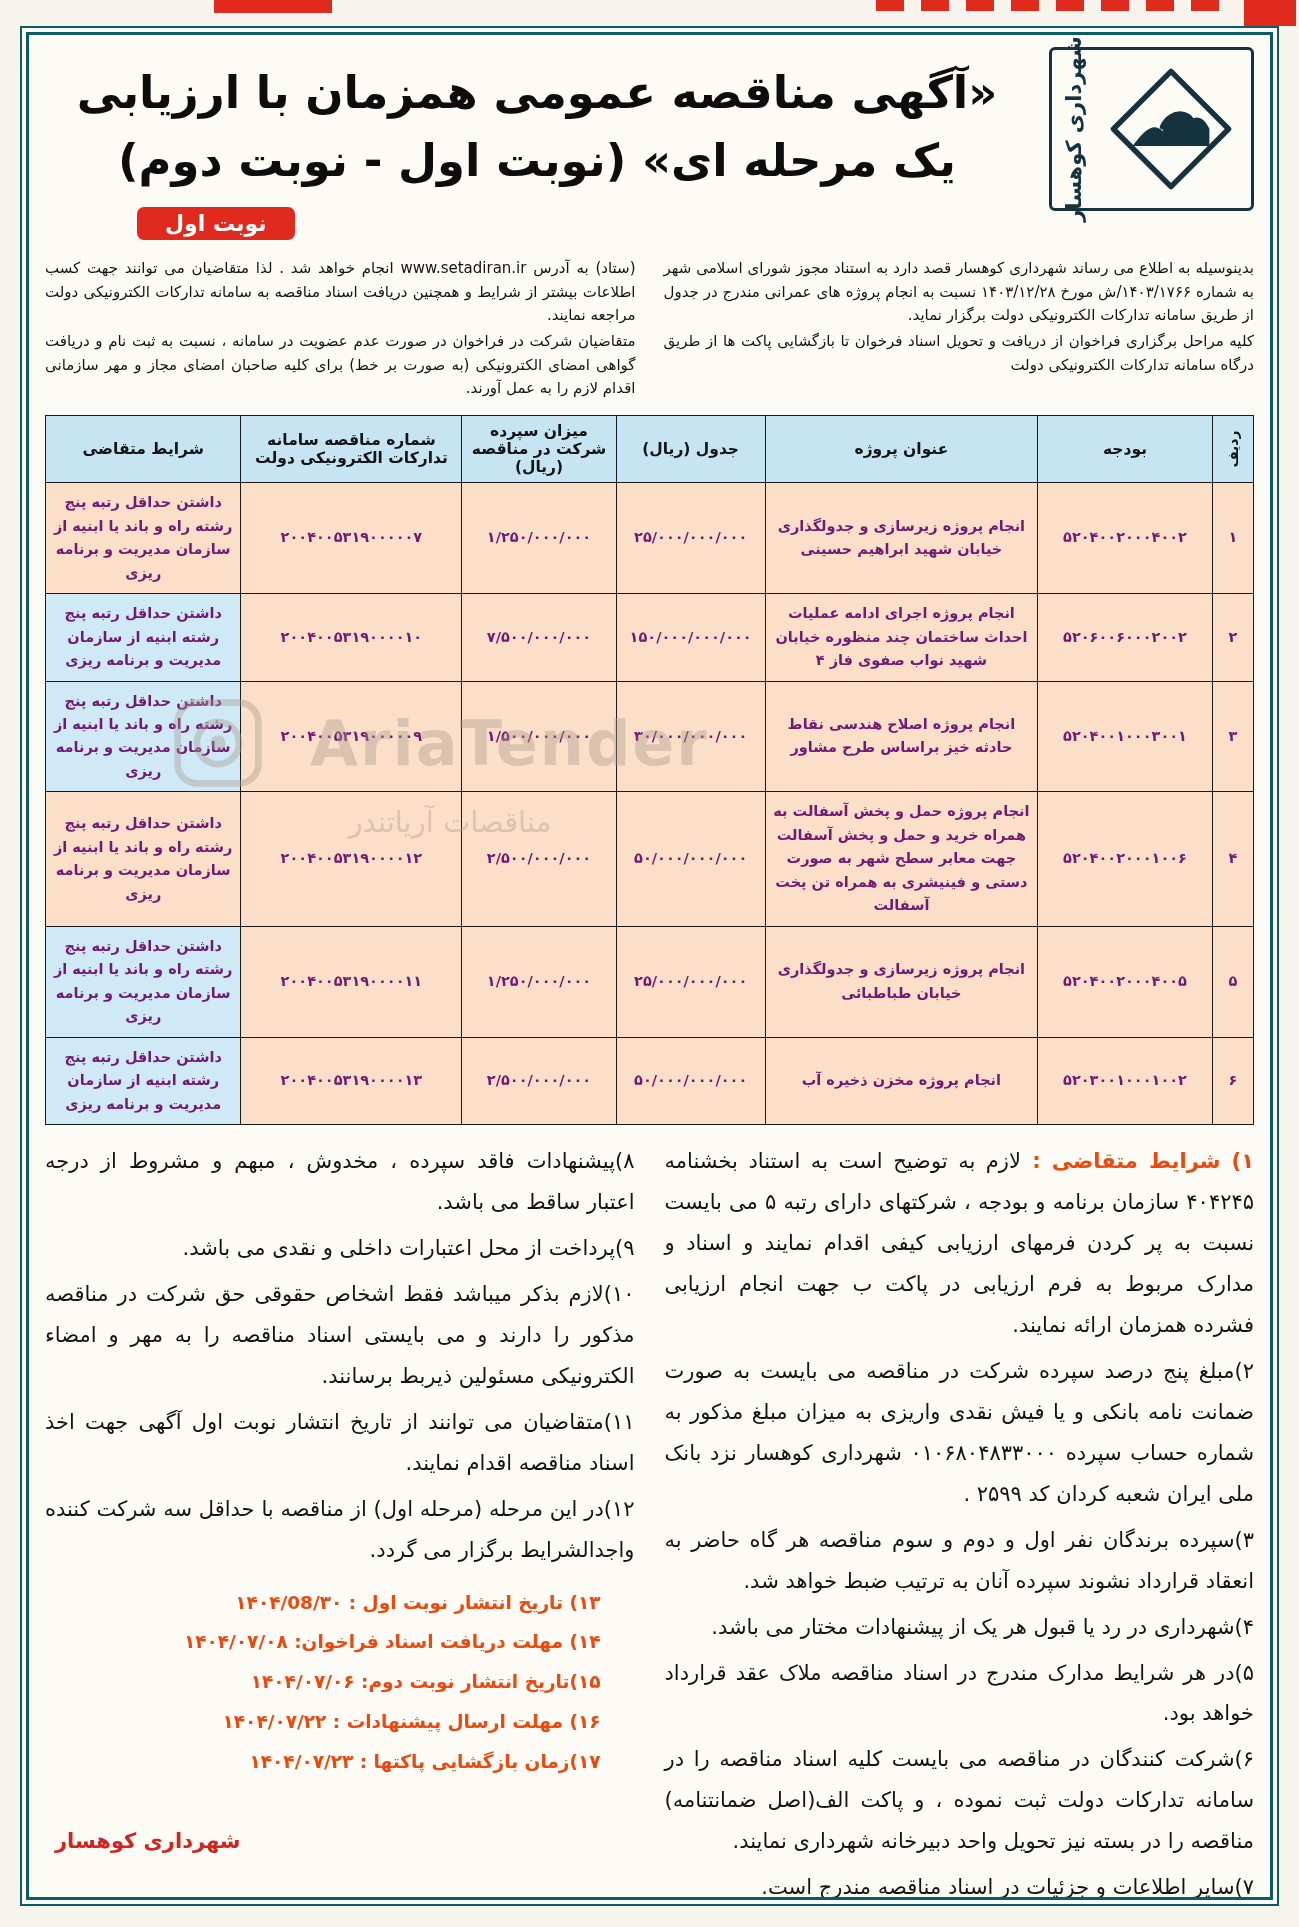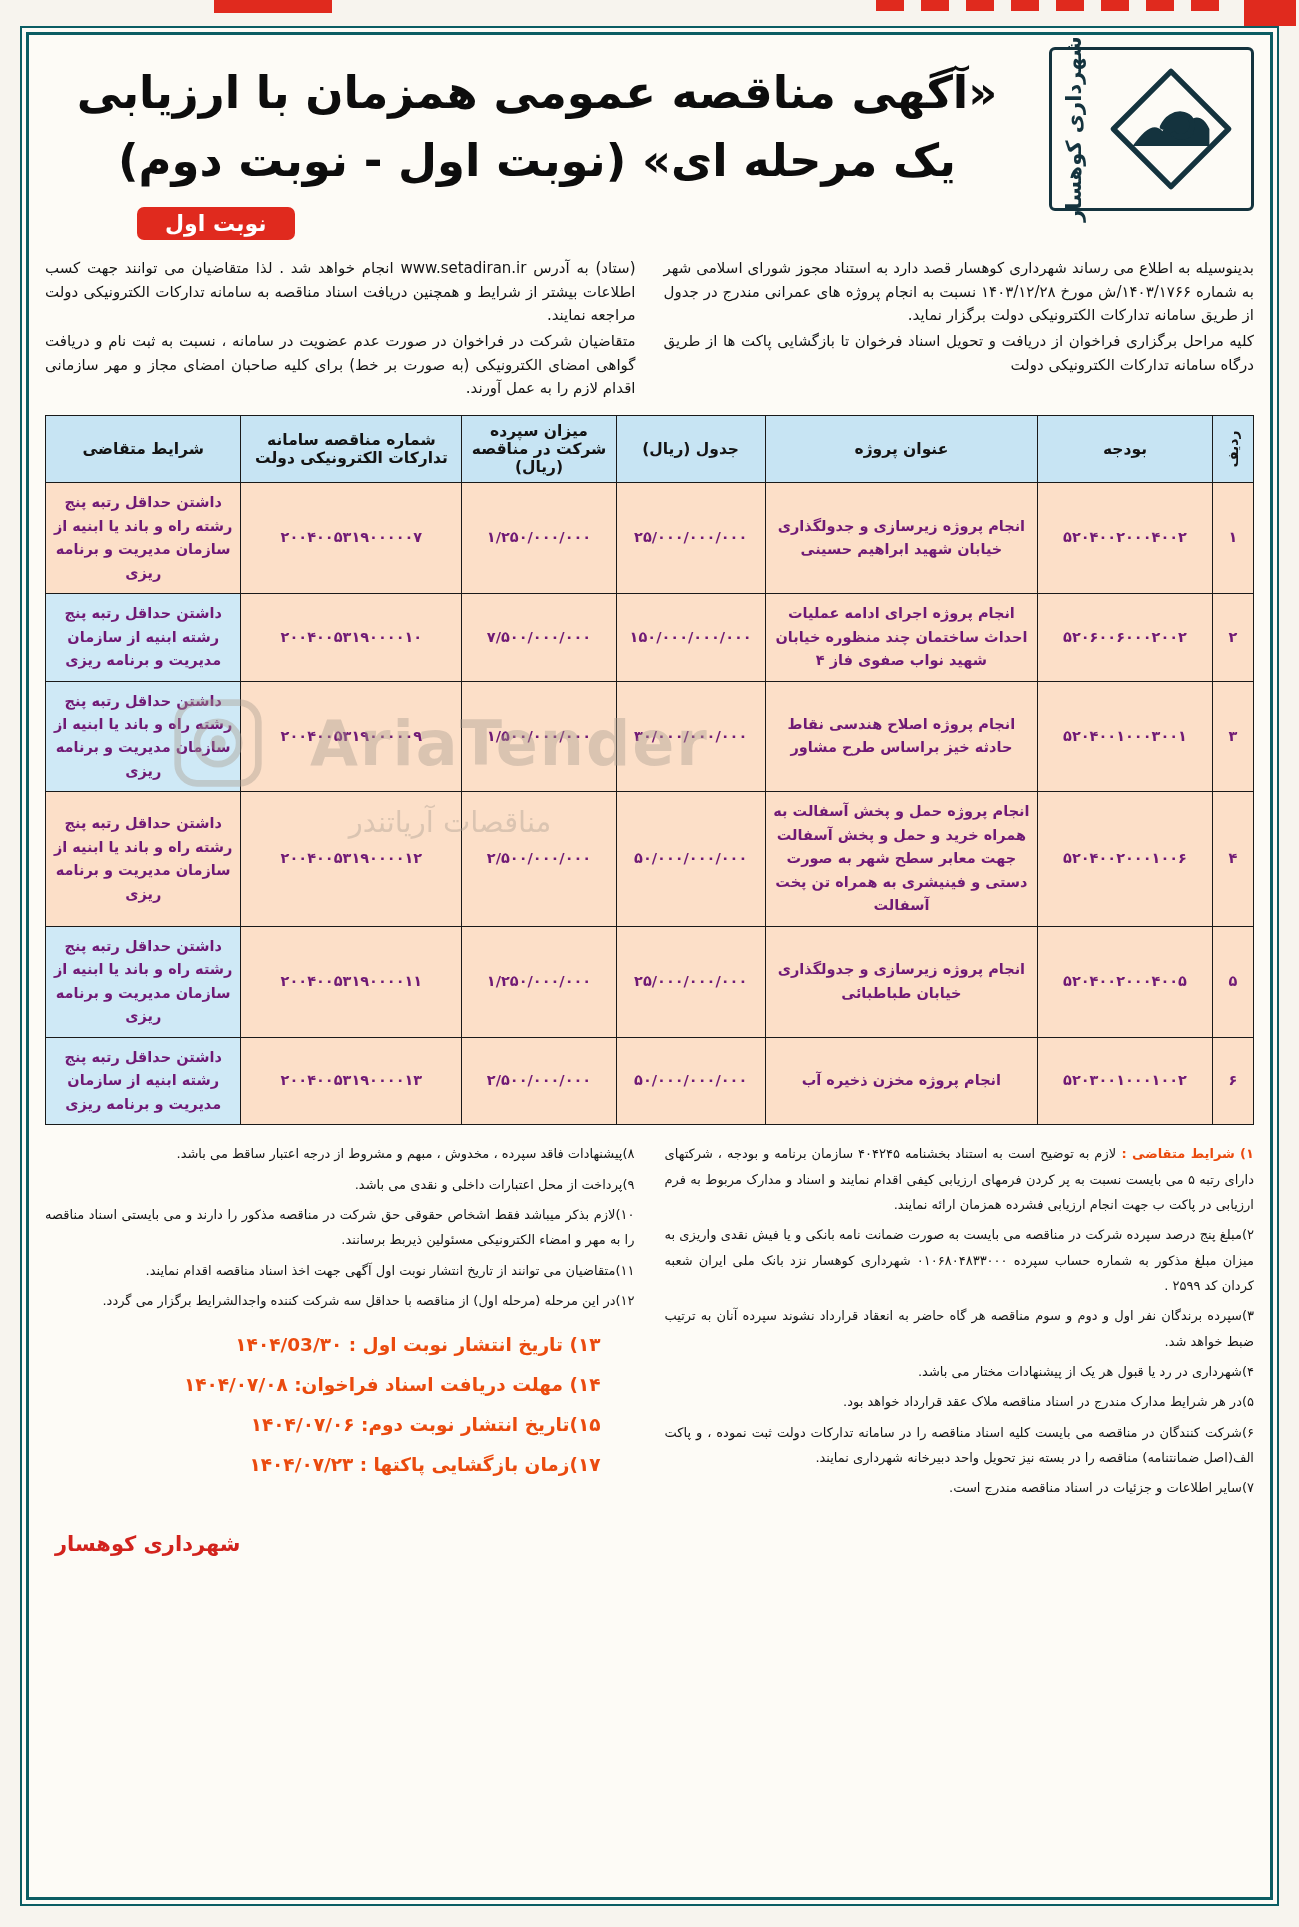--- a/index.html
+++ b/index.html
@@ -77,21 +77,21 @@
   }
   td.peach { background:var(--cell-peach,#fcdfc8); }
   td.blue  { background:var(--cell-blue,#cfe9f6); }
   .num { direction:ltr; white-space:nowrap; }
   .th-radif { padding:0; }
   .th-radif .rot { display:inline-block; transform:rotate(-90deg); font-size:14px; }
 
   
   .conditions { display:flex; gap:30px; margin-top:16px; }
   .cond-col { flex:1; min-width:0; }
-  .cond-item { font-size:13px; line-height:1.95; text-align:justify; margin-bottom:5px; }
+  .cond-item { font-size:21px; line-height:1.95; text-align:justify; margin-bottom:5px; }
   .cond-lead { color:var(--date-red,#ea4a0e); font-weight:bold; }
 
   .dates { margin-top:12px; margin-right:34px; }
   .date-line {
     color:var(--date-red,#ea4a0e); font-weight:bold;
     font-size:18.5px; line-height:2.15;
   }
   .signature {
     margin-top:48px; text-align:left; padding-left:10px;
     font-size:21px; font-weight:bold; color:var(--footer-red,#d2231d);
@@ -270,23 +270,24 @@
           <div>
 
           <p class="cond-item">۸)پیشنهادات فاقد سپرده ، مخدوش ، مبهم و مشروط از درجه اعتبار ساقط می باشد.</p>
               <p class="cond-item">۹)پرداخت از محل اعتبارات داخلی و نقدی می باشد.</p>
               <p class="cond-item">۱۰)لازم بذکر میباشد فقط اشخاص حقوقی حق شرکت در مناقصه مذکور را دارند و می بایستی اسناد مناقصه را به مهر و امضاء الکترونیکی مسئولین ذیربط برسانند.</p>
               <p class="cond-item">۱۱)متقاضیان می توانند از تاریخ انتشار نوبت اول آگهی جهت اخذ اسناد مناقصه اقدام نمایند.</p>
               <p class="cond-item">۱۲)در این مرحله (مرحله اول) از مناقصه با حداقل سه شرکت کننده واجدالشرایط برگزار می گردد.</p>
             </div>
           <div class="dates">
 
-          <p class="date-line">۱۳) تاریخ انتشار نوبت اول : ۱۴۰۴/03/۳۰</p>
+          <p class="date-line">۱۳) تاریخ انتشار نوبت اول : ۱۴۰۴/08/۳۰</p>
               <p class="date-line">۱۴) مهلت دریافت اسناد فراخوان: ۱۴۰۴/۰۷/۰۸</p>
               <p class="date-line">۱۵)تاریخ انتشار نوبت دوم: ۱۴۰۴/۰۷/۰۶</p>
+              <p class="date-line">۱۶) مهلت ارسال پیشنهادات : ۱۴۰۴/۰۷/۲۲</p>
               <p class="date-line">۱۷)زمان بازگشایی پاکتها : ۱۴۰۴/۰۷/۲۳</p>
             </div>
           <div class="signature">شهرداری کوهسار</div>
         </div>
       </div>
 
     </div>
   </div>
 
   <div class="watermark">

